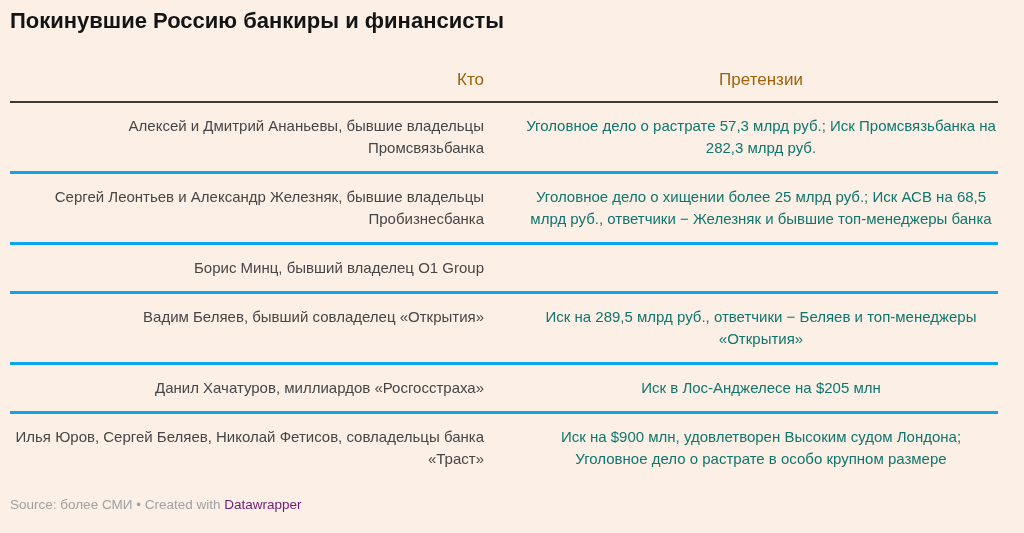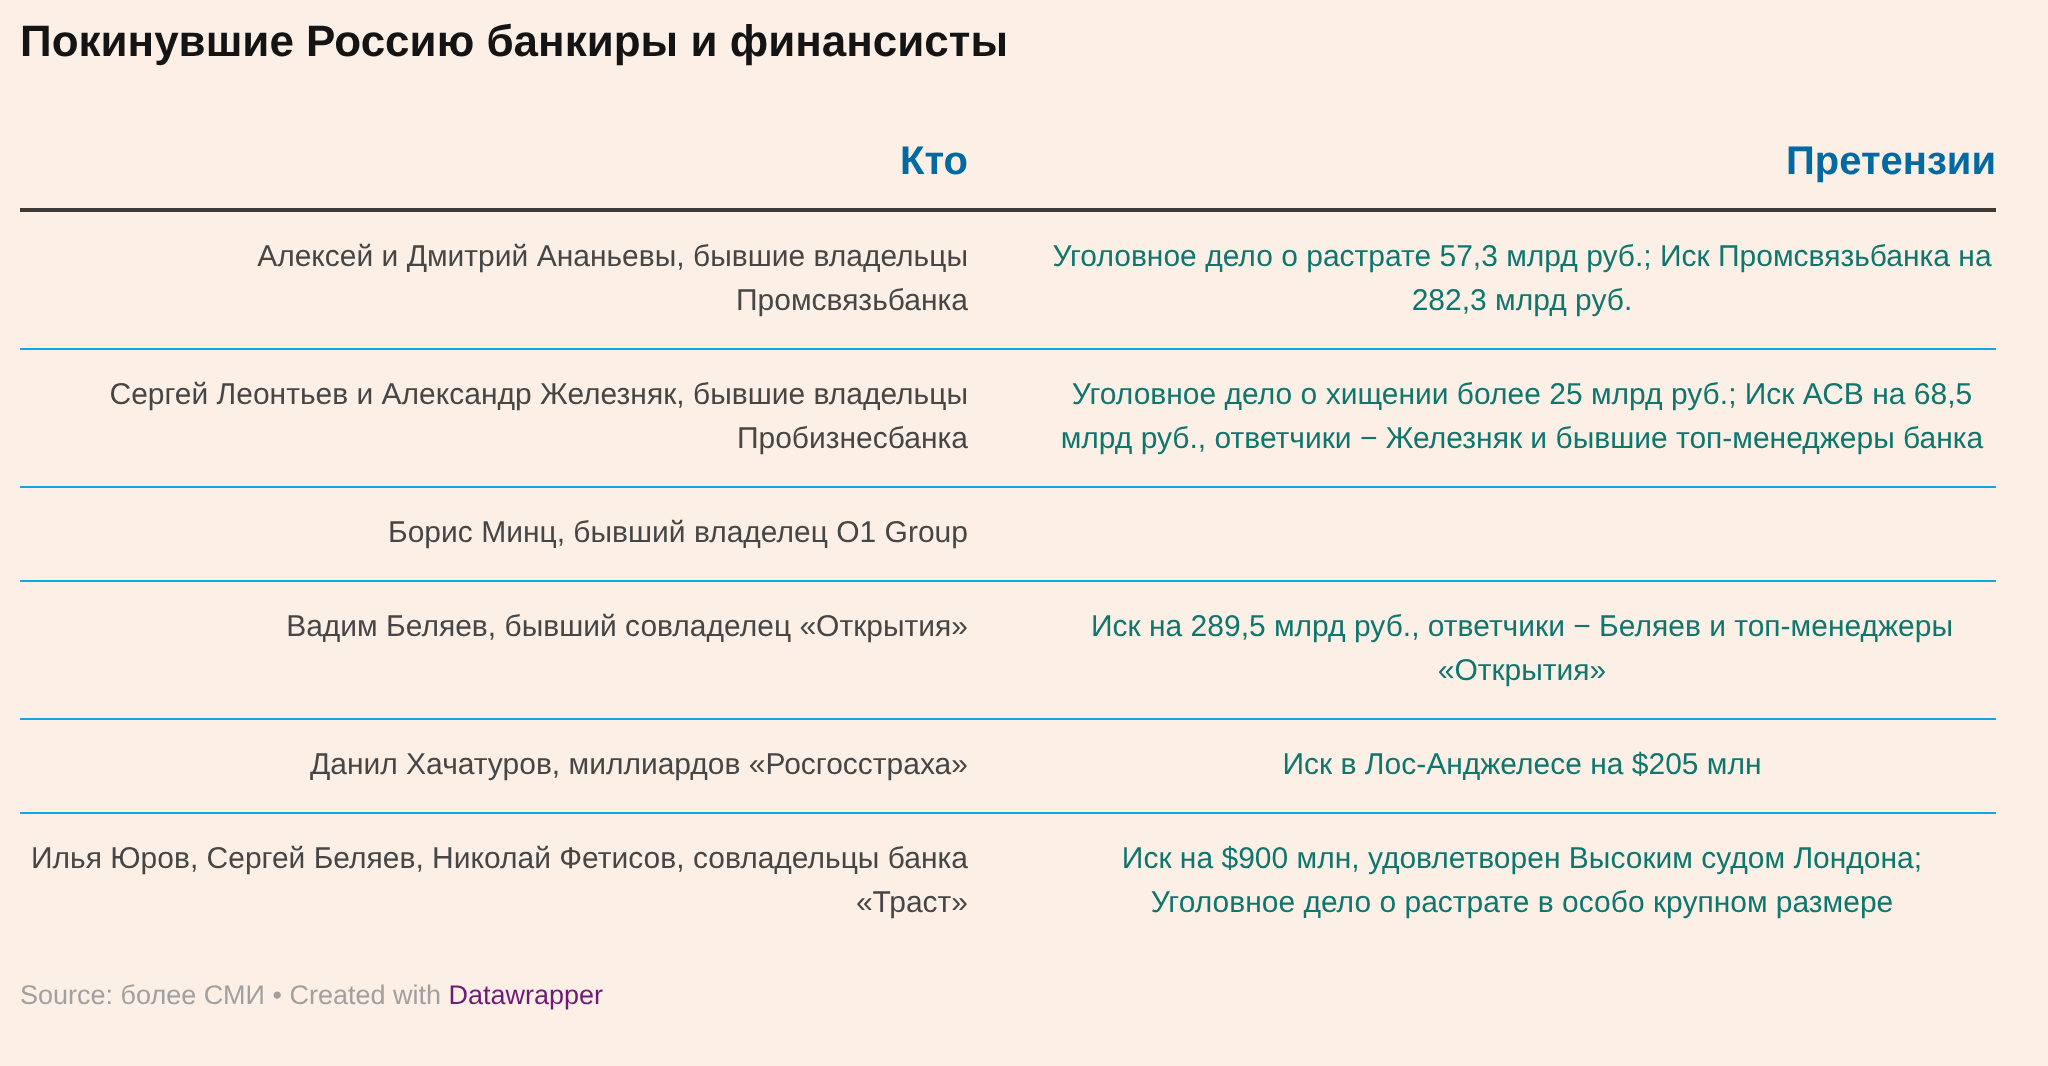--- a/index.html
+++ b/index.html
@@ -27,35 +27,35 @@
   }
   .table {
     margin-top: 36px;
   }
   .grid-row {
     display: grid;
     grid-template-columns: 1fr 1fr;
     column-gap: 40px;
   }
   .header-row {
-    font-size: 20px;
-    font-weight: 700;
-    color: #0369a1;
+    font-size: 17px;
+    font-weight: 400;
+    color: #a16207;
     padding-bottom: 11px;
     border-bottom: 2px solid #3d3a37;
   }
   .header-row .col-who { text-align: right; }
-  .header-row .col-claims { text-align: right; }
+  .header-row .col-claims { text-align: center; }
   .data-row {
     padding: 12px 0;
     font-size: 15px;
     line-height: 22px;
   }
   .data-row + .data-row {
-    border-top: 1px solid #0ea5e9;
+    border-top: 3px solid #0ea5e9;
   }
   .cell-who {
     text-align: right;
     color: #464646;
   }
   .cell-claims {
     text-align: center;
     color: #0f766e;
   }
   .footer {

